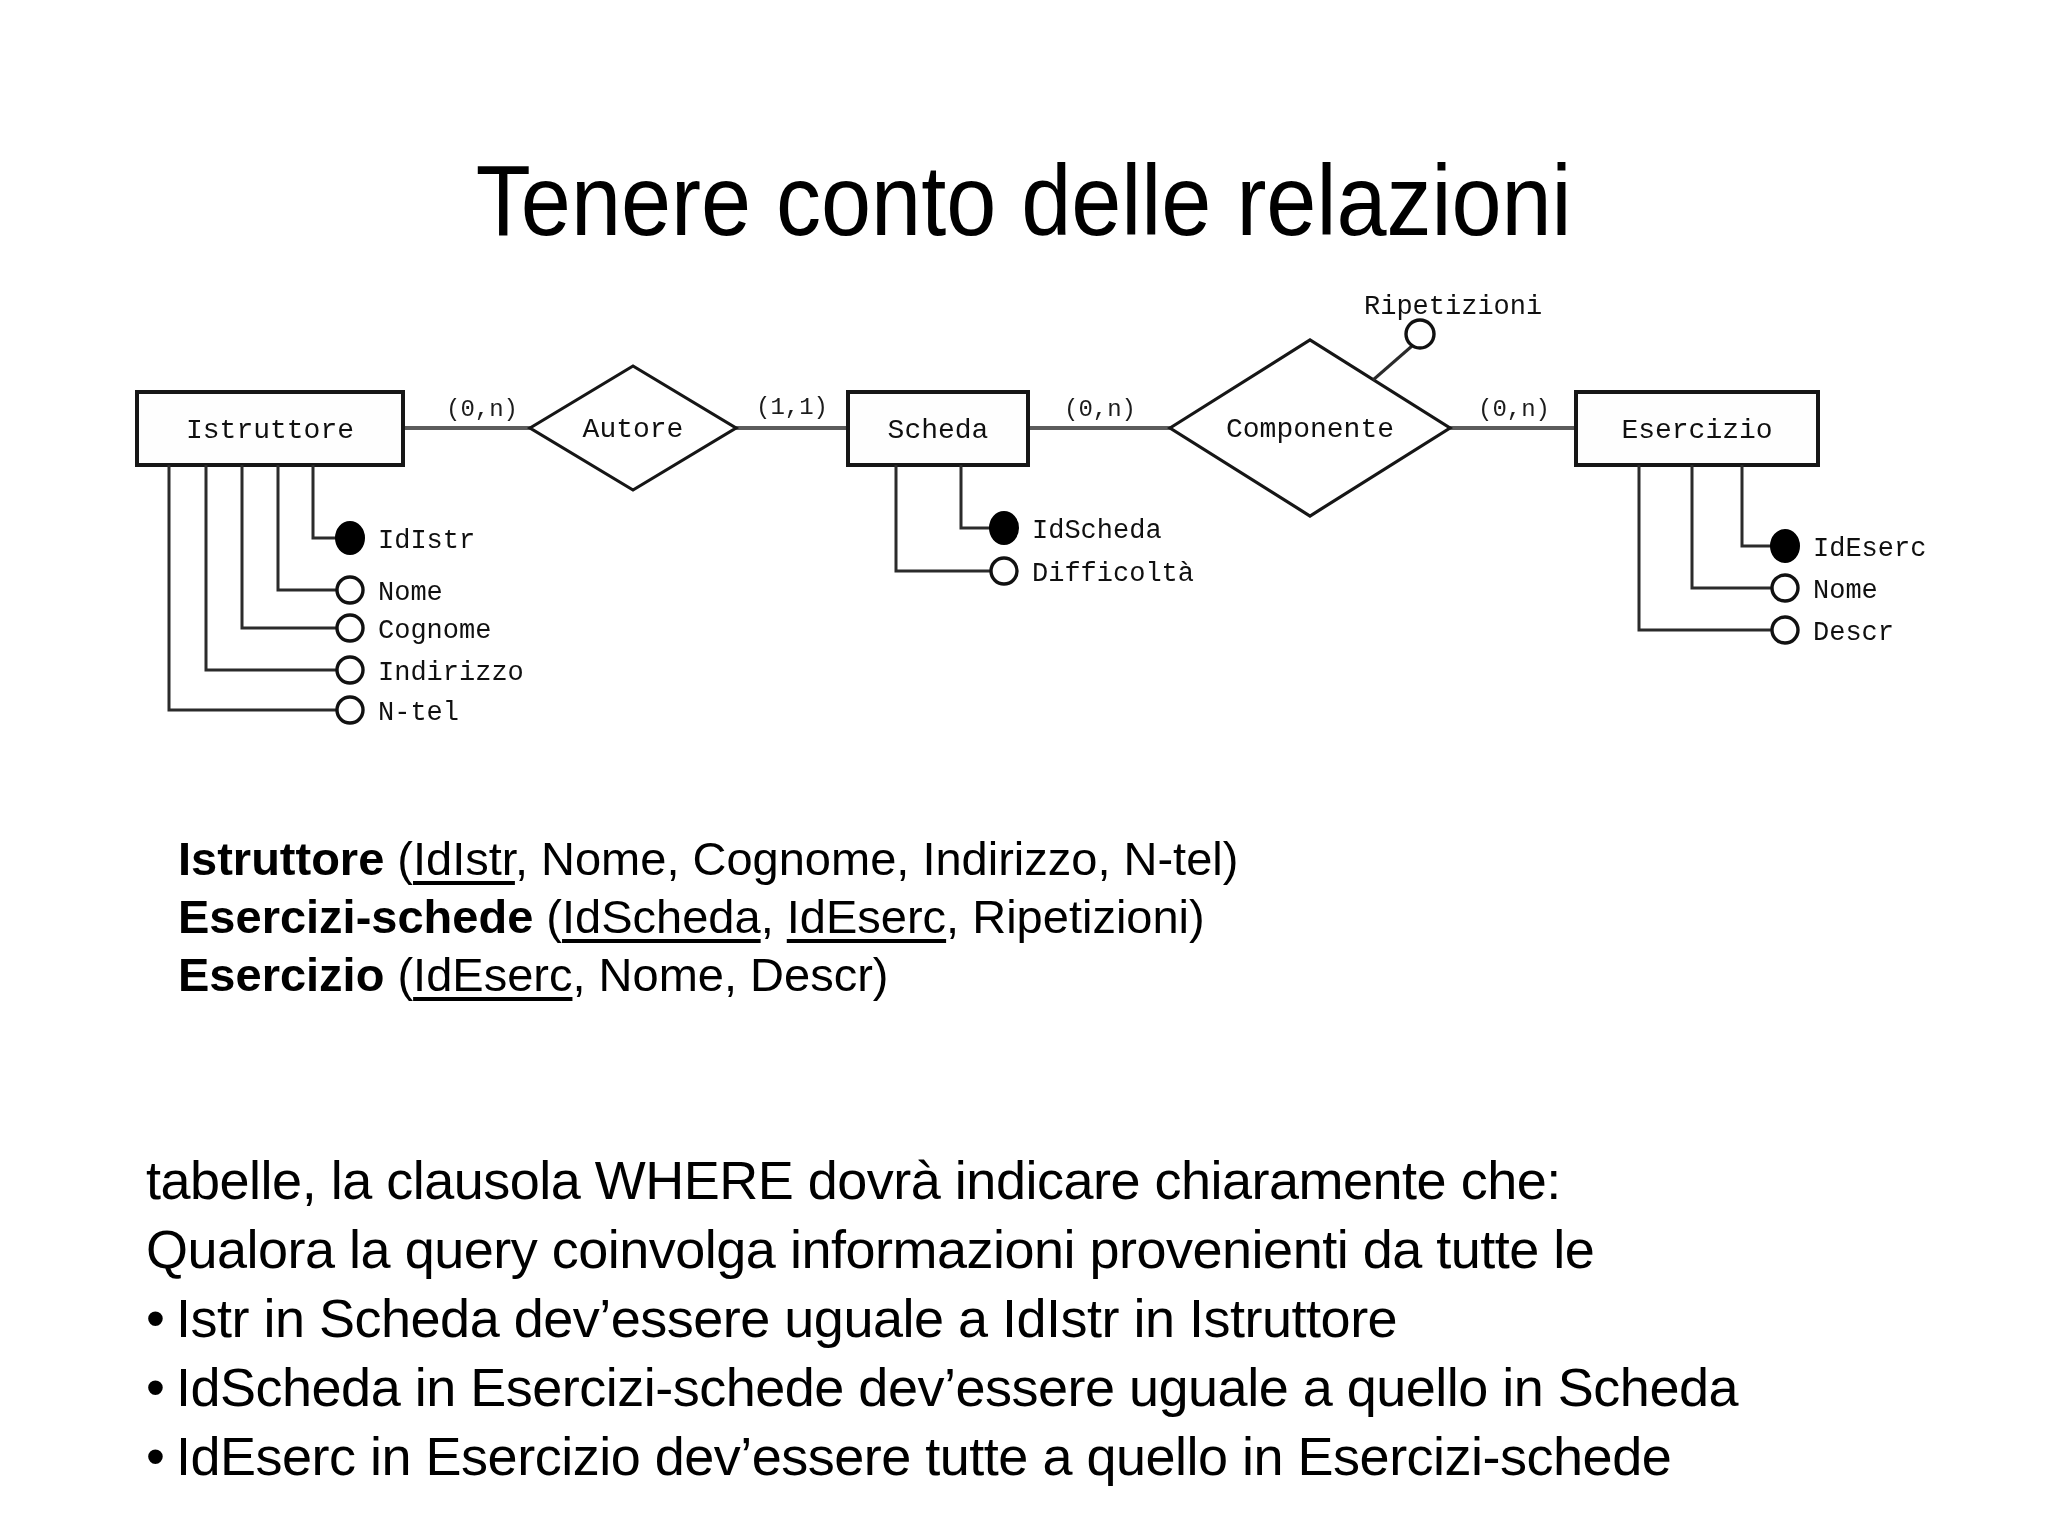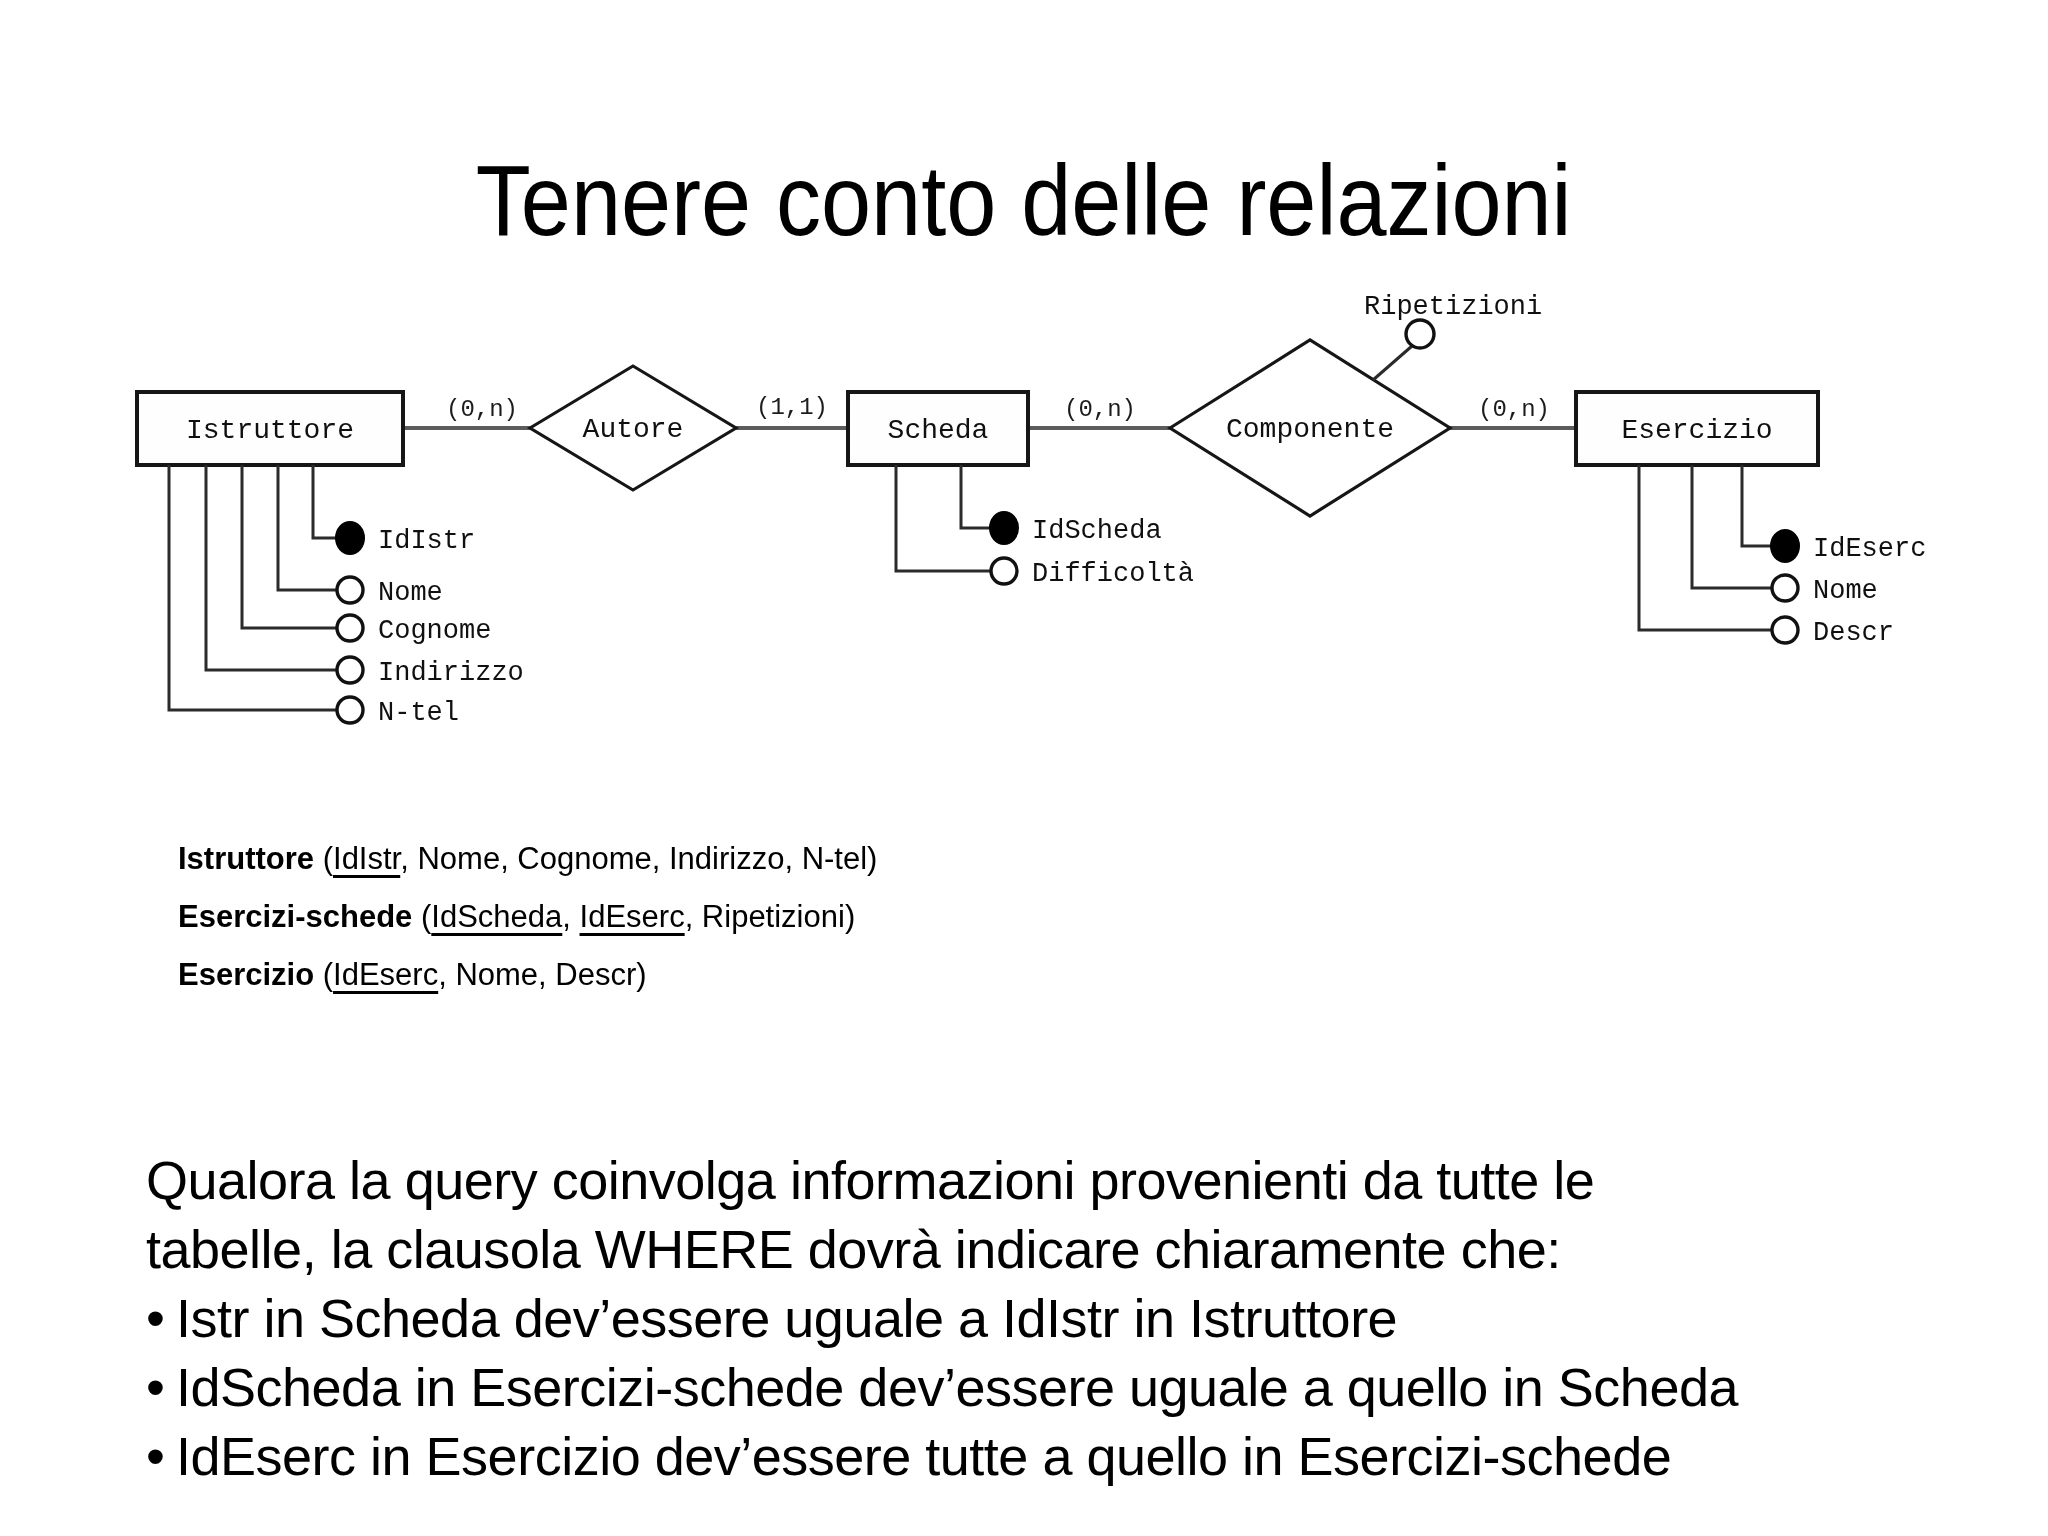--- a/index.html
+++ b/index.html
@@ -14,21 +14,21 @@
   .ent{fill:#fefefe;stroke:#161616;stroke-width:4px;}
   .dia{fill:#ffffff;stroke:#161616;stroke-width:3.2px;}
   .rel{stroke:#5c5c5c;stroke-width:4px;}
   .conn{stroke:#2b2b2b;stroke-width:3px;fill:none;}
   .attr-circle{fill:#ffffff;stroke:#111111;stroke-width:3.4px;}
   .key-dot{fill:#000000;stroke:#000000;stroke-width:2px;}
   .dlabel{font-family:"Liberation Mono","DejaVu Sans Mono",monospace;fill:#101010;font-size:27px;}
   .elabel{font-family:"Liberation Mono","DejaVu Sans Mono",monospace;fill:#101010;font-size:28px;text-anchor:middle;}
   .card{font-family:"Liberation Mono","DejaVu Sans Mono",monospace;fill:#1c1c1c;font-size:24px;}
   
-  #schema{position:absolute;left:178px;top:830px;font-size:31px;line-height:58px;white-space:nowrap;}
+  #schema{position:absolute;left:178px;top:830px;font-size:47px;line-height:58px;white-space:nowrap;}
   #schema .b{font-weight:bold;}
   #schema .u{text-decoration:underline;text-underline-offset:6px;}
   
   #para{position:absolute;left:146px;top:1146px;font-size:54px;line-height:69px;
         letter-spacing:-0.5px;white-space:nowrap;}
   .bullet-line .dot{display:inline-block;width:30px;}
 </style>
 </head>
 <body>
 
@@ -108,20 +108,20 @@
     <text class="dlabel" x="1813" y="640">Descr</text>
   </svg>
 
   <div id="schema">
     <div class="schema-line"><span class="b">Istruttore</span><span> (</span><span class="u">IdIstr</span><span>, Nome, Cognome, Indirizzo, N-tel)</span></div>
     <div class="schema-line"><span class="b">Esercizi-schede</span><span> (</span><span class="u">IdScheda</span><span>, </span><span class="u">IdEserc</span><span>, Ripetizioni)</span></div>
     <div class="schema-line"><span class="b">Esercizio</span><span> (</span><span class="u">IdEserc</span><span>, Nome, Descr)</span></div>
   </div>
 
   <div id="para">
+    <div class="intro-line">tabelle, la clausola WHERE dovrà indicare chiaramente che:</div>
     <div class="intro-line">Qualora la query coinvolga informazioni provenienti da tutte le</div>
-    <div class="intro-line">tabelle, la clausola WHERE dovrà indicare chiaramente che:</div>
     <div class="bullet-line"><span class="dot">•</span><span>Istr in Scheda dev’essere uguale a IdIstr in Istruttore</span></div>
     <div class="bullet-line"><span class="dot">•</span><span>IdScheda in Esercizi-schede dev’essere uguale a quello in Scheda</span></div>
     <div class="bullet-line"><span class="dot">•</span><span>IdEserc in Esercizio dev’essere tutte a quello in Esercizi-schede</span></div>
   </div>
 
 </div>
 
 </body></html>

